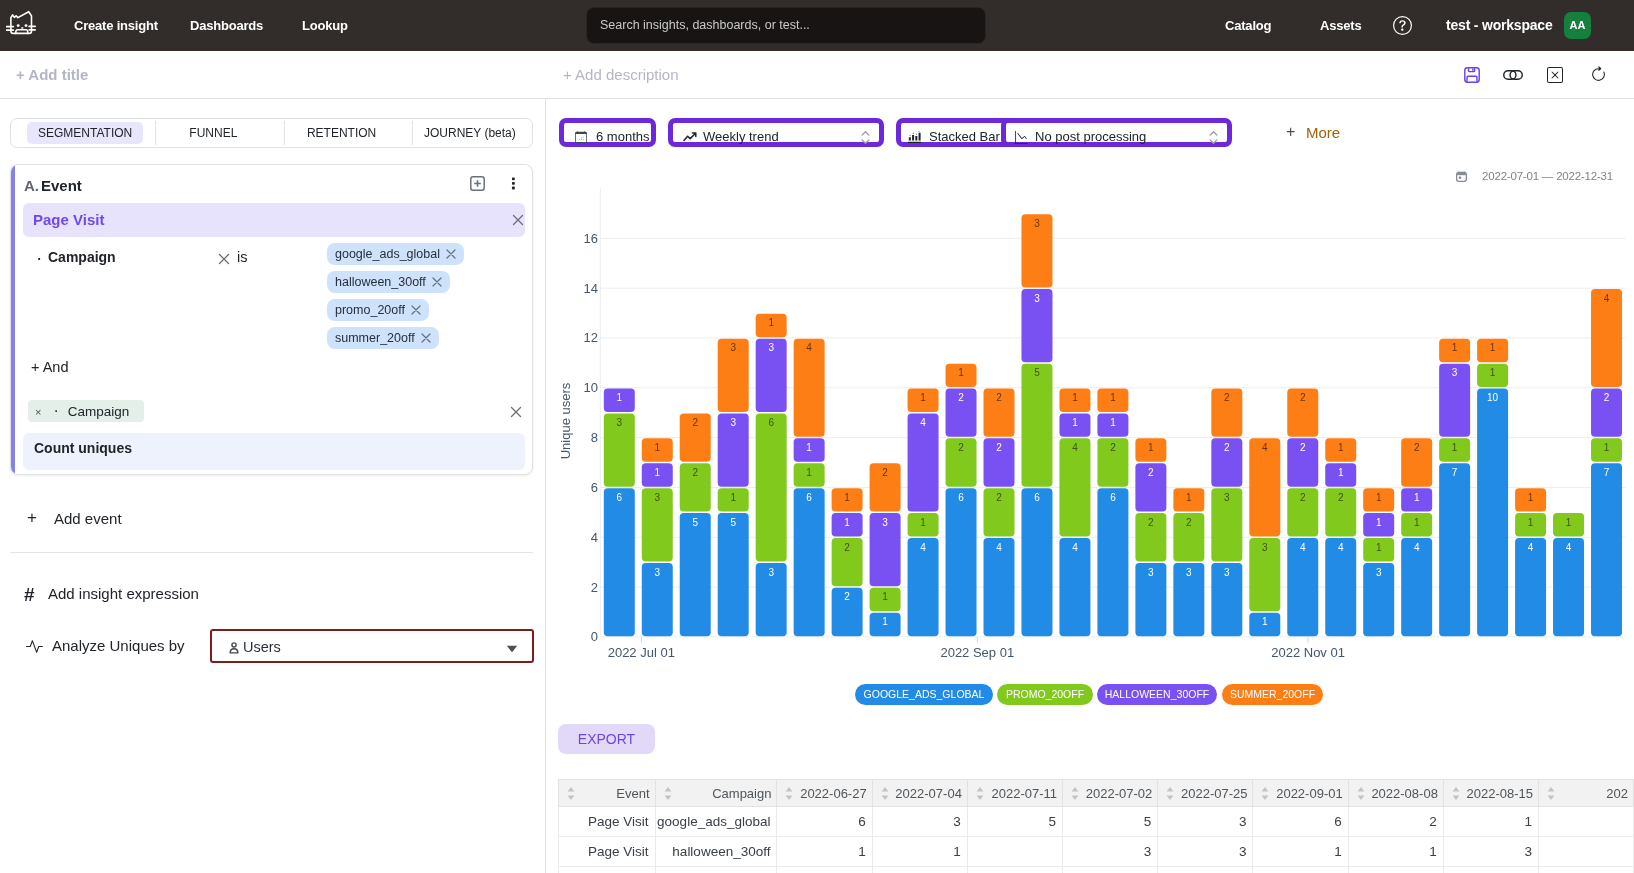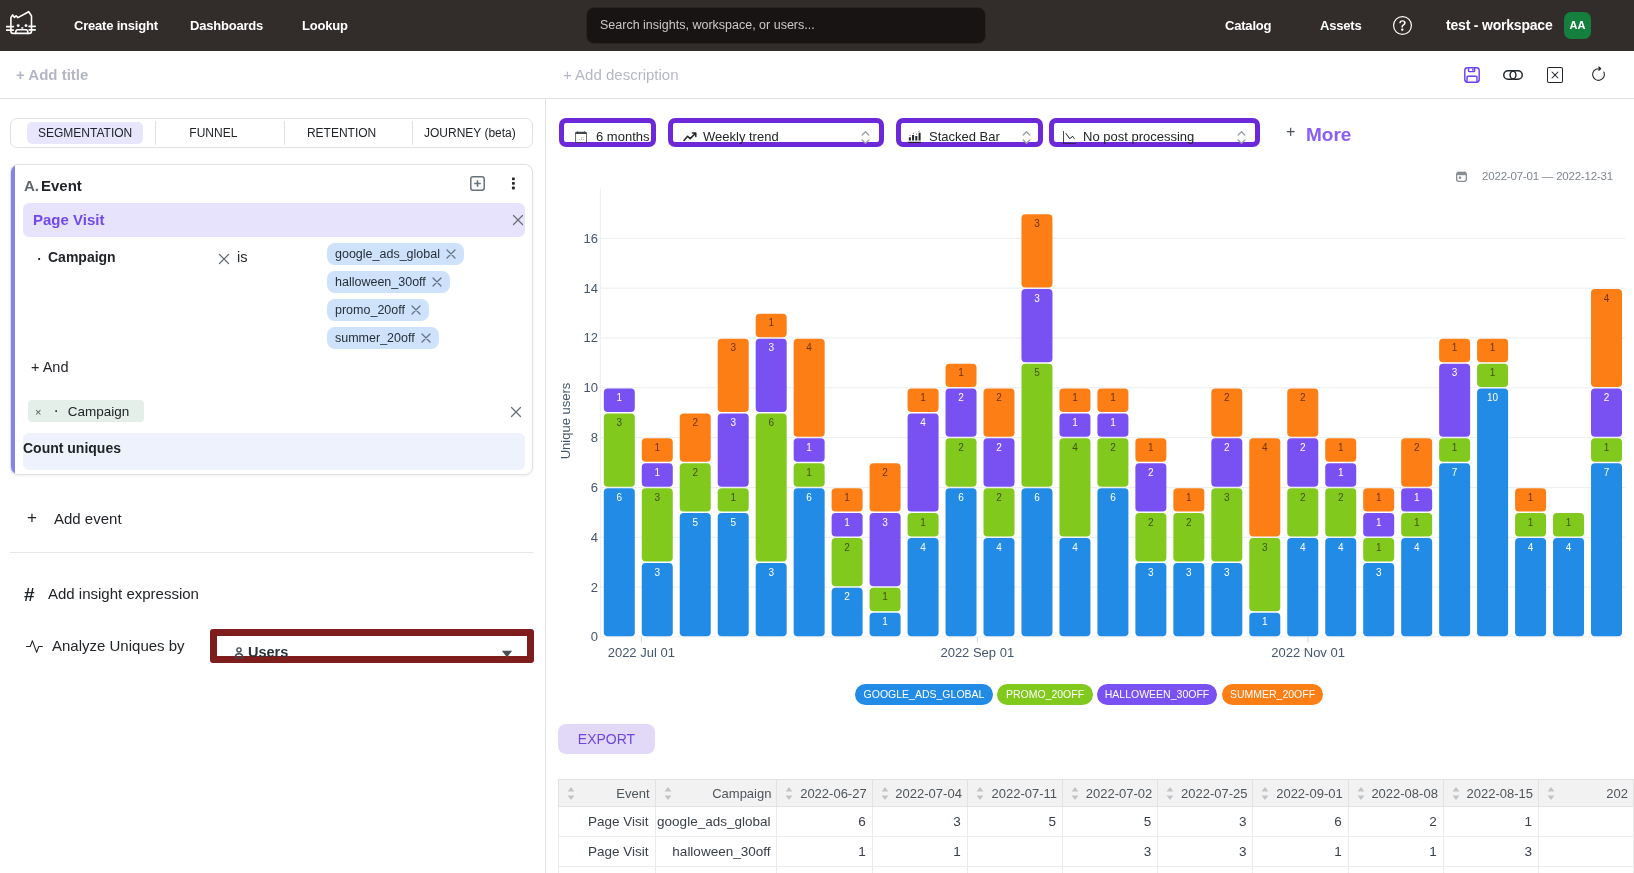--- a/index.html
+++ b/index.html
@@ -21,24 +21,24 @@
 .tab.active { background:#e7e6fd; }
 .tab + .tab::before { content:""; position:absolute; left:0; top:-1px; bottom:-1px; width:1px; background:#dee2e6; }
 
 .card { position:absolute; left:10px; top:164px; width:523px; height:311px; border:1px solid #dee2e6; border-radius:8px; background:#fff; box-shadow:0 1px 3px rgba(0,0,0,0.07); overflow:hidden; }
 .card .accent { position:absolute; left:0; top:0; width:4px; height:100%; background:#8583e8; }
 .rowpv { position:absolute; left:12px; top:38px; width:502px; height:34px; background:#e8e3fc; border-radius:6px; }
 .rowpv .t { position:absolute; left:10px; top:8px; font-size:15px; font-weight:700; color:#7048eb; }
 .tag { position:absolute; left:316px; height:22px; background:#cfe2fb; border-radius:8px; font-size:12.5px; color:#27303a; line-height:22px; padding:0 8px; white-space:nowrap; }
 .tag .x { margin-left:6px; vertical-align:-0.5px; }
 .chip2 { position:absolute; left:17px; top:235px; height:22px; background:#e4efe9; border-radius:4px; font-size:13.5px; color:#212529; line-height:22px; padding:0 15px 0 7px; }
-.rowcu { position:absolute; left:12px; top:268px; width:502px; height:37px; background:#eef2fc; border-radius:6px; font-size:14px; font-weight:700; color:#212529; line-height:31px; }
+.rowcu { position:absolute; left:12px; top:268px; width:502px; height:37px; background:#eef2fc; border-radius:6px; font-size:14px; font-weight:700; color:#212529; line-height:31px; padding-left:11px; }
 
 .divider { position:absolute; left:10px; top:552px; width:523px; height:1px; background:#e3e6e9; }
-.selbox { position:absolute; left:210px; top:629px; width:324px; height:34px; border:7px solid #7f1d1d; border-radius:3px; background:#fff;font-weight:bold; }
+.selbox { position:absolute; left:210px; top:629px; width:324px; height:34px; border:2px solid #7f1d1d; border-radius:3px; background:#fff; }
 
 .ctrl { position:absolute; top:118px; height:29px; border:5px solid #6d28d9; border-radius:7px; background:#fff; font-size:13px; color:#212529; }
 
 .pill { position:absolute; top:684px; height:21px; border-radius:11px; color:#fff; font-size:10.5px; line-height:21px; text-align:center; }
 .export { position:absolute; left:558px; top:724px; width:97px; height:30px; background:#e2d9f8; border-radius:8px; color:#6f47de; font-size:14px; text-align:center; line-height:30px; }
 
 table.dt { position:absolute; left:558px; top:779px; border-collapse:collapse; table-layout:fixed; font-size:13.5px; color:#333; }
 table.dt th { background:#f2f2f2; font-weight:400; color:#4e555b; border:1px solid #e2e2e2; height:27px; padding:0; position:relative; font-size:13px; }
 table.dt td { border:1px solid #ebebeb; border-top:none; height:30px; text-align:right; padding:0 6px 0 0; color:#3a4047; }
 table.dt th .ht { position:absolute; right:5px; top:6px; }
@@ -57,21 +57,21 @@
     </g>
     <g fill="#fff" stroke="none">
       <circle cx="12.2" cy="15.6" r="1.4"></circle>
         <circle cx="20.0" cy="15.6" r="1.4"></circle>
       <rect x="15.1" y="17.3" width="2.4" height="1.35" rx="0.65"></rect>
     </g>
   </svg>
   <div class="nav-link" style="left:74px">Create insight</div>
   <div class="nav-link" style="left:190px">Dashboards</div>
   <div class="nav-link" style="left:302px">Lookup</div>
-  <div class="search">Search insights, workspace, or users...</div>
+  <div class="search">Search insights, dashboards, or test...</div>
   <div class="nav-link" style="left:1225px">Catalog</div>
   <div class="nav-link" style="left:1320px">Assets</div>
   <svg class="abs" style="left:1393px;top:16px" width="19" height="19" viewBox="0 0 16 16" fill="#fff">
       <path d="M8 15A7 7 0 1 1 8 1a7 7 0 0 1 0 14m0 1A8 8 0 1 0 8 0a8 8 0 0 0 0 16"></path>
       <path d="M5.255 5.786a.237.237 0 0 0 .241.247h.825c.138 0 .248-.113.266-.25.09-.656.54-1.134 1.342-1.134.686 0 1.314.343 1.314 1.168 0 .635-.374.927-.965 1.371-.673.489-1.206 1.06-1.168 1.987l.003.217a.25.25 0 0 0 .25.246h.811a.25.25 0 0 0 .25-.25v-.105c0-.718.273-.927 1.01-1.486.609-.463 1.244-.977 1.244-2.056 0-1.511-1.276-2.241-2.673-2.241-1.267 0-2.655.59-2.75 2.286m1.557 5.763c0 .533.425.927 1.01.927.609 0 1.028-.394 1.028-.927 0-.552-.42-.94-1.029-.94-.584 0-1.009.388-1.009.94"></path>
     </svg>
   <div class="nav-link" style="left:1446px;font-size:14px">test - workspace</div>
   <div class="avatar">AA</div>
 </div>
 
@@ -186,31 +186,31 @@
 </div>
 <div class="ctrl" style="left:896px;width:147px">
   <svg class="abs" style="left:7px;top:7px" width="13" height="13" viewBox="0 0 16 16" fill="#212529">
       <path d="M0 14.5 L16 14.5 L16 16 L0 16 Z M1 9h2.5v4H1zm4-3h2.5v7H5zm4 1.5h2.5V13H9zm4-4h2.5V13H13z M2 6.5h1v1H2zm4-3h1v1H6zm4 1h1v1h-1zm3-3h1v1h-1z"></path>
     </svg>
   <div class="abs" style="left:28px;top:6px">Stacked Bar</div>
   <svg class="abs" style="right:7px;top:8px" width="9" height="13" viewBox="0 0 9 13" fill="none" stroke="#9aa1a8" stroke-width="1.4" stroke-linecap="round" stroke-linejoin="round">
       <path d="M1.2 4.0 L4.5 0.8 L7.8 4.0 M1.2 9.0 L4.5 12.2 L7.8 9.0"></path>
     </svg>
 </div>
-<div class="ctrl" style="left:1049px;width:211px">
+<div class="ctrl" style="left:1001px;width:231px">
   <svg class="abs" style="left:9px;top:8px" width="13" height="13" viewBox="0 0 16 16" fill="#212529">
       <path d="M0 0h1v15h15v1H0zM3 2.5 a.5.5 0 0 1 .7 0 L8.2 8.3 a.5.5 0 0 0 .7.05 L12 5.8 14.5 9.5 13.7 10 11.9 7.2 9.4 9.3 a1.5 1.5 0 0 1-2-.1 L3 3.2 a.5.5 0 0 1 0-.7z"></path>
     </svg>
   <div class="abs" style="left:29px;top:6px">No post processing</div>
   <svg class="abs" style="right:9px;top:8px" width="9" height="13" viewBox="0 0 9 13" fill="none" stroke="#9aa1a8" stroke-width="1.4" stroke-linecap="round" stroke-linejoin="round">
       <path d="M1.2 4.0 L4.5 0.8 L7.8 4.0 M1.2 9.0 L4.5 12.2 L7.8 9.0"></path>
     </svg>
 </div>
 <div class="abs" style="left:1286px;top:123px;font-size:16px;color:#495057">+</div>
-<div class="abs" style="left:1306px;top:124px;font-size:19px;font-weight:700;color:#8b5cf6">More</div>
+<div class="abs" style="left:1306px;top:124px;font-size:15px;font-weight:400;color:#a16207">More</div>
 
 <svg class="abs" style="left:1456px;top:171px" width="11" height="11" viewBox="0 0 11 11">
   <rect x="0.65" y="1.3" width="9.7" height="9.0" rx="2.0" fill="none" stroke="#868c92" stroke-width="1.3"></rect>
   <rect x="1.2" y="1.8" width="8.6" height="2.4" fill="#868c92"></rect>
   <path d="M2.6 0.4 L2.6 2.2 M8.4 0.4 L8.4 2.2" stroke="#868c92" stroke-width="1.2"></path>
   <rect x="2.8" y="5.6" width="2.4" height="2.2" rx="0.5" fill="#868c92"></rect>
 </svg>
 <div class="abs" style="right:21px;top:170px;font-size:11.5px;letter-spacing:-0.2px;color:#7e858c;white-space:nowrap">2022-07-01 — 2022-12-31</div>
 
 <svg class="abs" style="left:546px;top:160px" width="1088" height="560" font-family="Liberation Sans, sans-serif">

